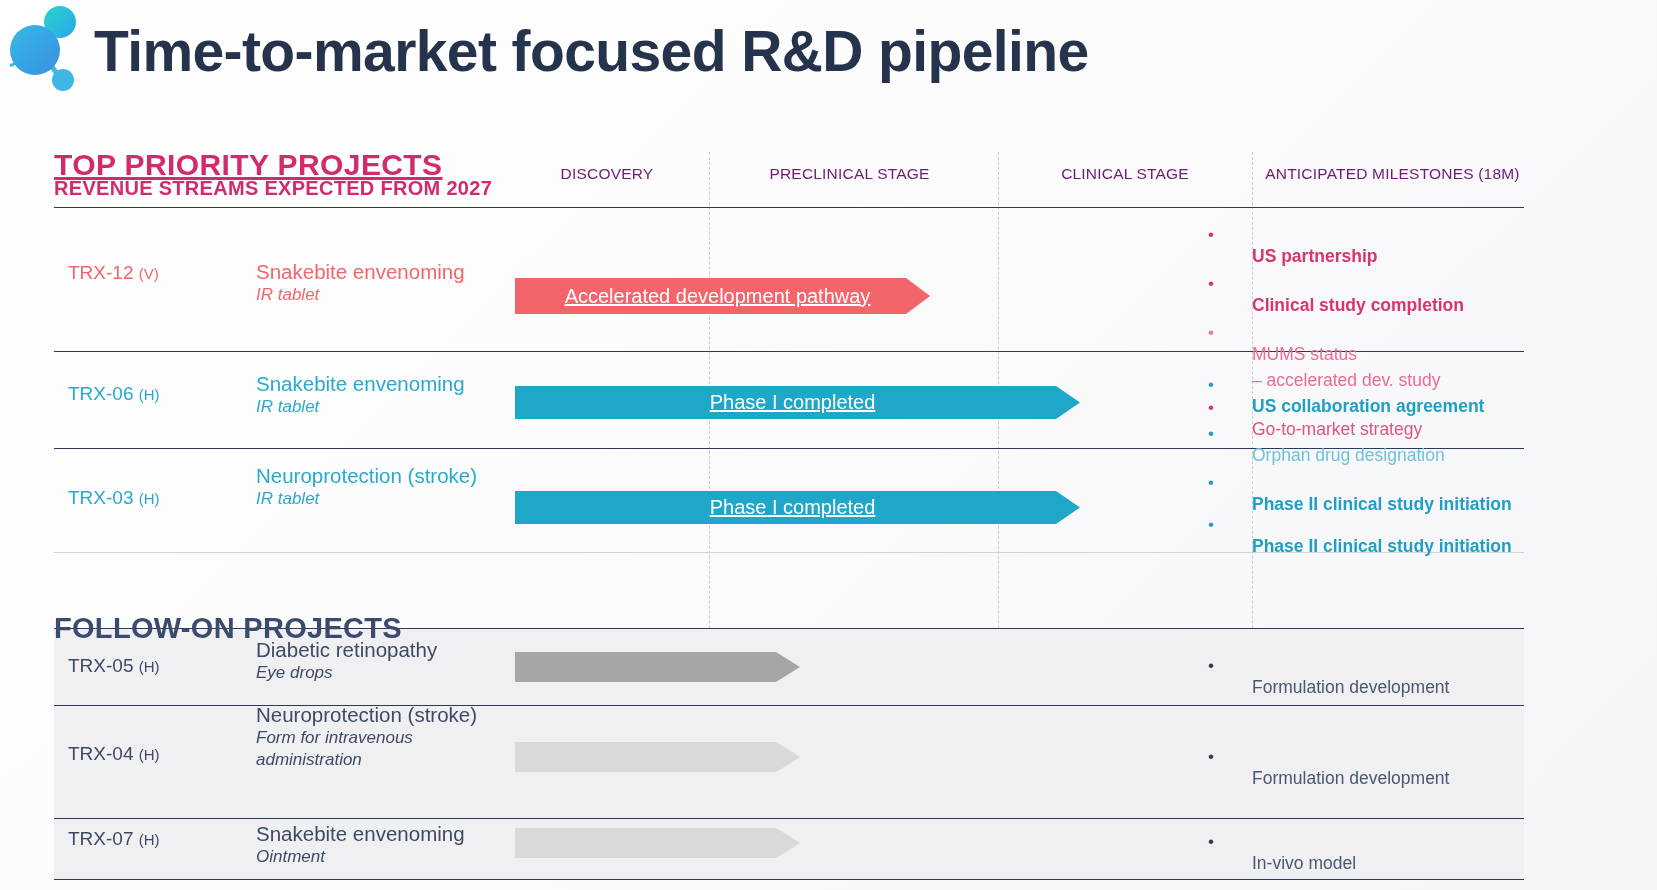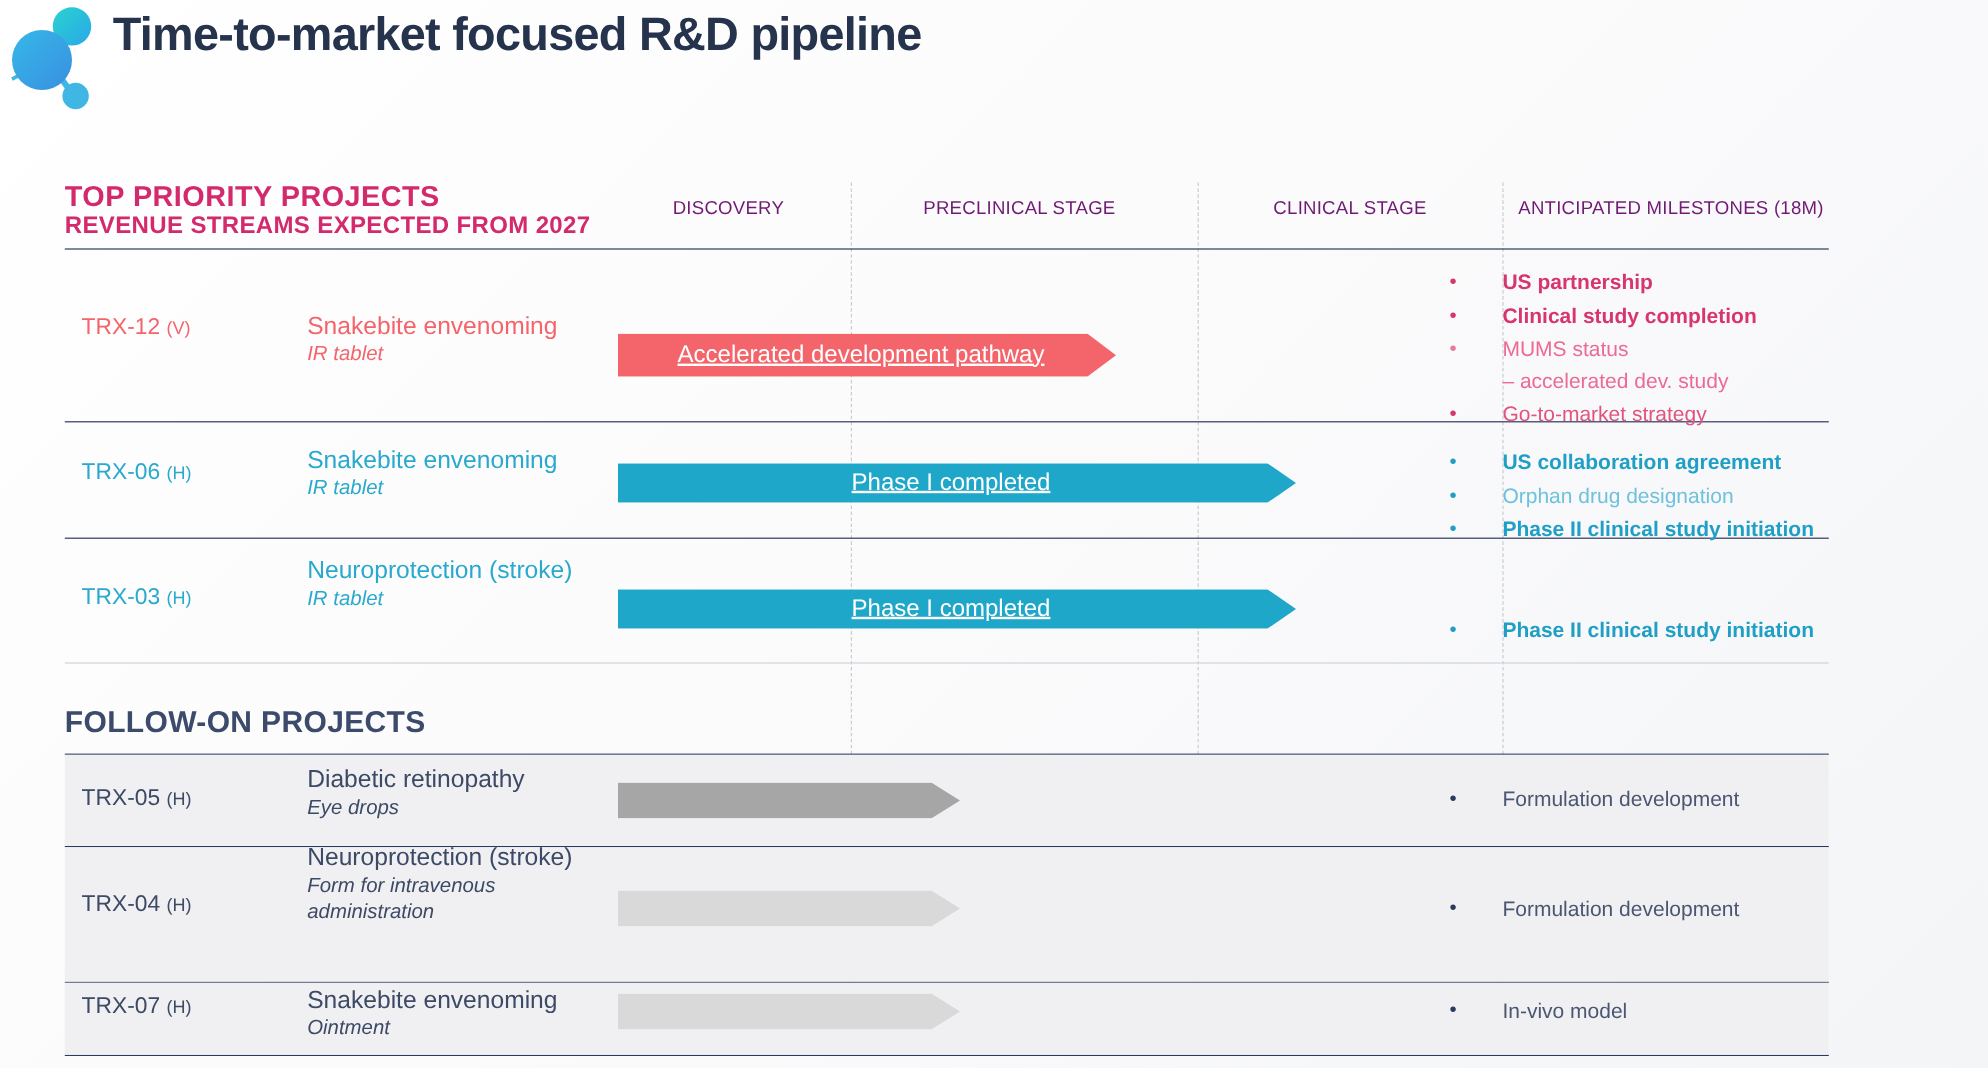--- a/index.html
+++ b/index.html
@@ -24,22 +24,22 @@
     height: 120px;
   }
   .logo {
     position: absolute;
     left: 8px; top: 4px;
     width: 78px; height: 96px;
   }
   .page-title {
     position: absolute;
     left: 94px;
-    top: 8px;
-    font-size: 39px;
+    top: 18px;
+    font-size: 57px;
     font-weight: bold;
     letter-spacing: -0.6px;
     color: #26334d;
     white-space: nowrap;
   }
 
   
   .board {
     position: absolute;
     left: 0; top: 0;
@@ -53,34 +53,35 @@
     border-left: 1px dashed #c9ccd3;
   }
 
   
   .section-title {
     position: absolute;
     color: #d32a6d;
     font-weight: bold;
   }
   .section-title .line1 {
-    font-size: 24px;
+    font-size: 30px;
     letter-spacing: 0.4px;
     line-height: 26px;
+    text-decoration: underline;
   }
   .section-title .line2 {
     font-size: 20px;
     letter-spacing: 0.3px;
     line-height: 20px;
   }
   .followon-title {
     position: absolute;
     left: 54px;
-    top: 588px;
-    font-size: 25px;
+    top: 612px;
+    font-size: 29px;
     font-weight: bold;
     letter-spacing: 0.3px;
     color: #3c4a6b;
   }
 
   
   .col-head {
     position: absolute;
     top: 165px;
     font-size: 15.5px;
@@ -169,21 +170,21 @@
     font-size: 17.5px;
     line-height: 26px;
     margin-bottom: 2px;
   }
   .ms-bullet {
     width: 44px;
     flex: 0 0 44px;
     font-size: 17px;
     line-height: 26px;
   }
-  .ms-text { flex: 1 1 auto; }
+  .ms-text { flex: 1 1 auto; margin-top: 21px; }
   .ms-text .sub { display: block; }
 
   .ms-strong-coral { color: #d8346e; font-weight: bold; }
   .ms-soft-coral   { color: #ec6a93; }
   .ms-mid-coral    { color: #e0547f; }
   .ms-strong-teal  { color: #1f9fc6; font-weight: bold; }
   .ms-soft-teal    { color: #6ec2dc; }
   .ms-navy         { color: #4a5672; }
 
   .ms-bullet.b-coral-strong { color: #d8346e; }

